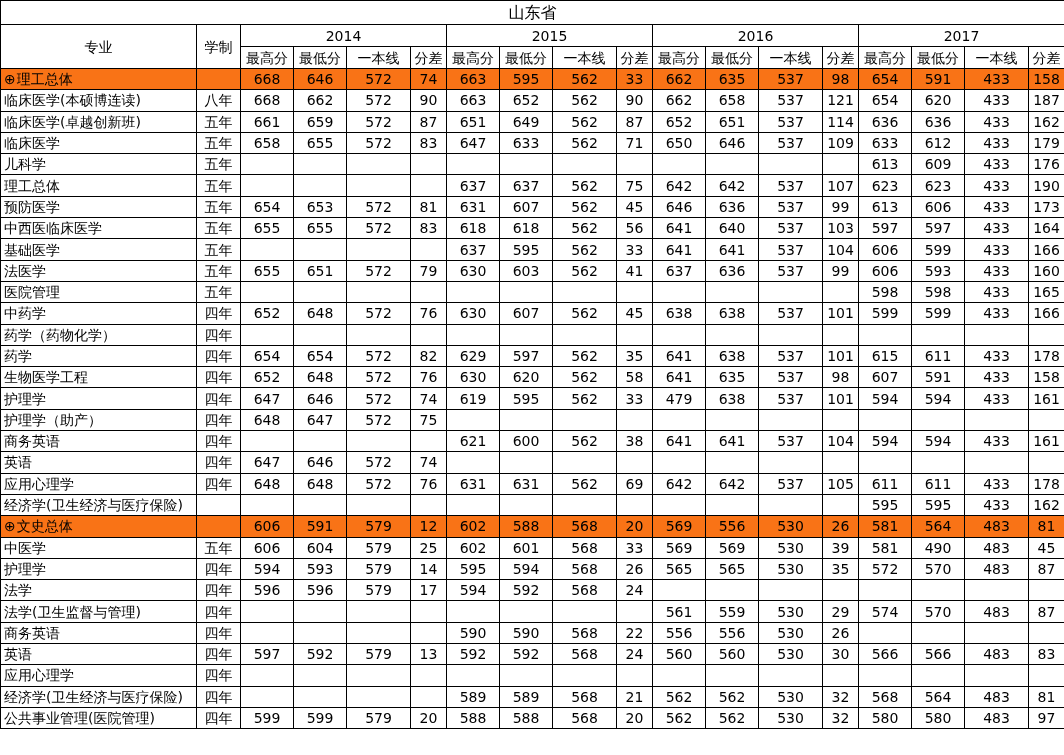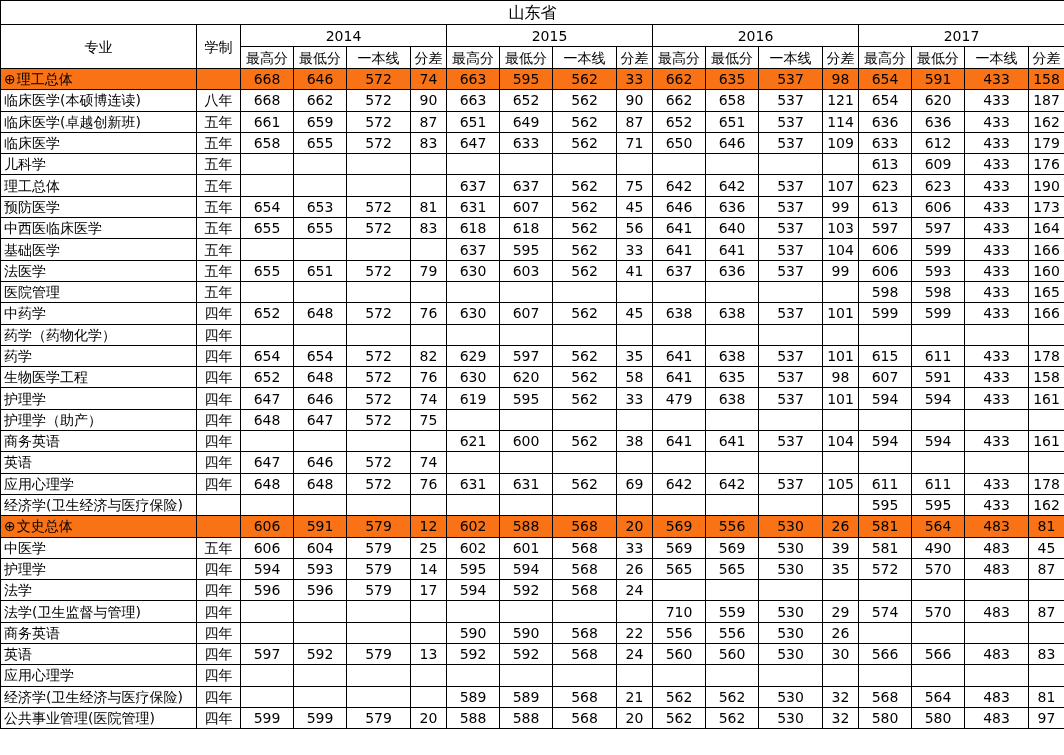--- a/index.html
+++ b/index.html
@@ -599,21 +599,21 @@
         <td class="major">法学(卫生监督与管理)</td>
         <td>四年</td>
         <td></td>
         <td></td>
         <td></td>
         <td></td>
         <td></td>
         <td></td>
         <td></td>
         <td></td>
-        <td>710</td>
+        <td>561</td>
         <td>559</td>
         <td>530</td>
         <td>29</td>
         <td>574</td>
         <td>570</td>
         <td>483</td>
         <td>87</td>
       </tr>
       <tr>
         <td class="major">商务英语</td>

